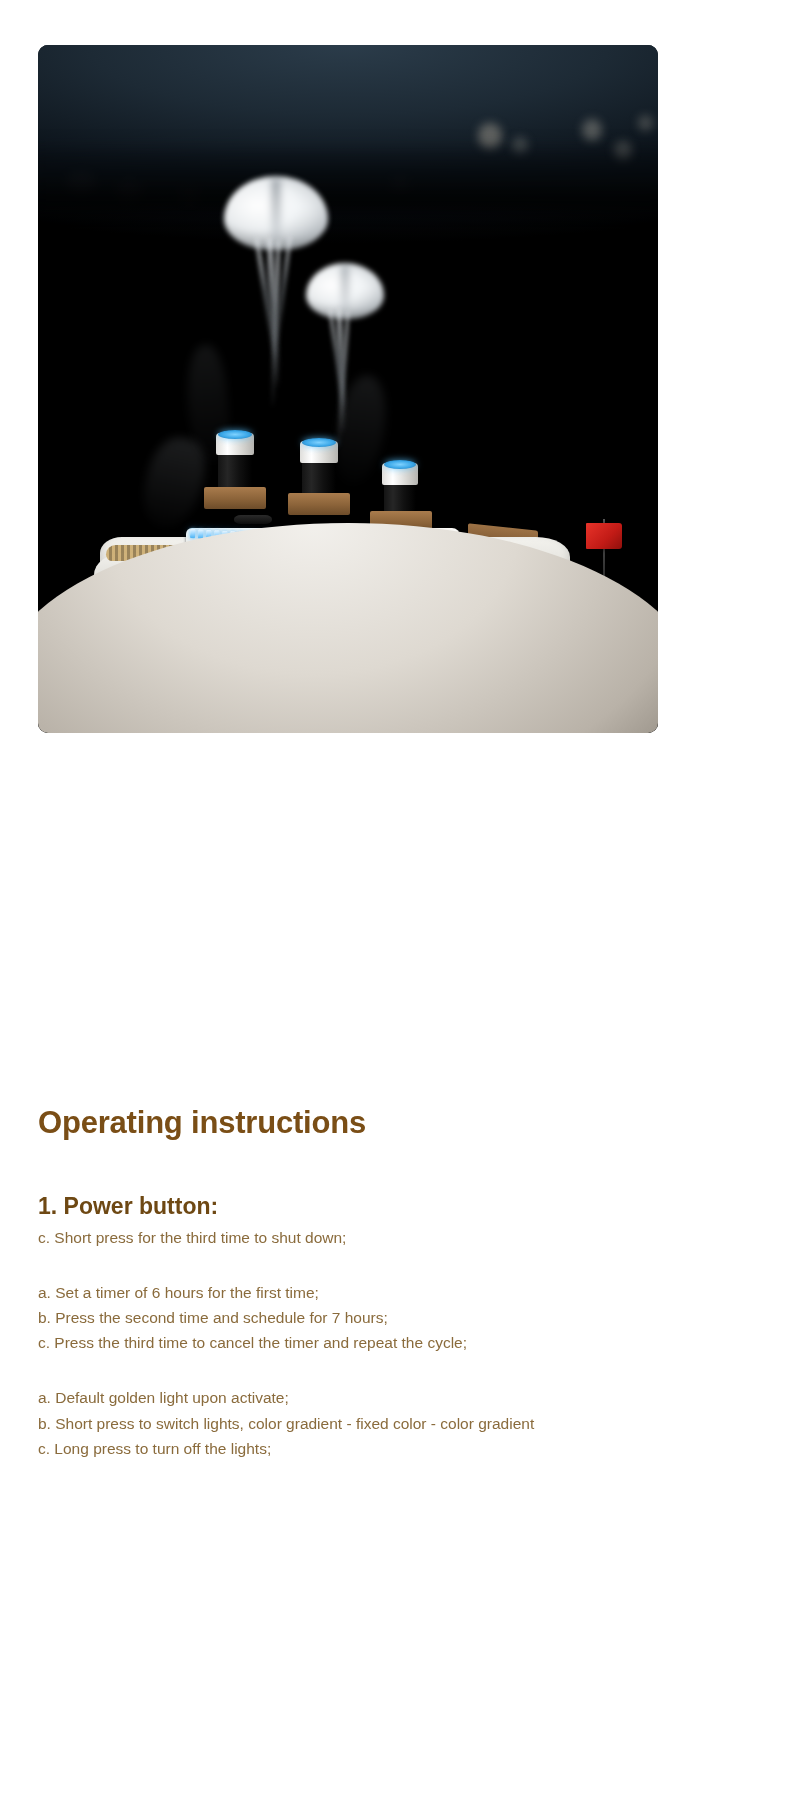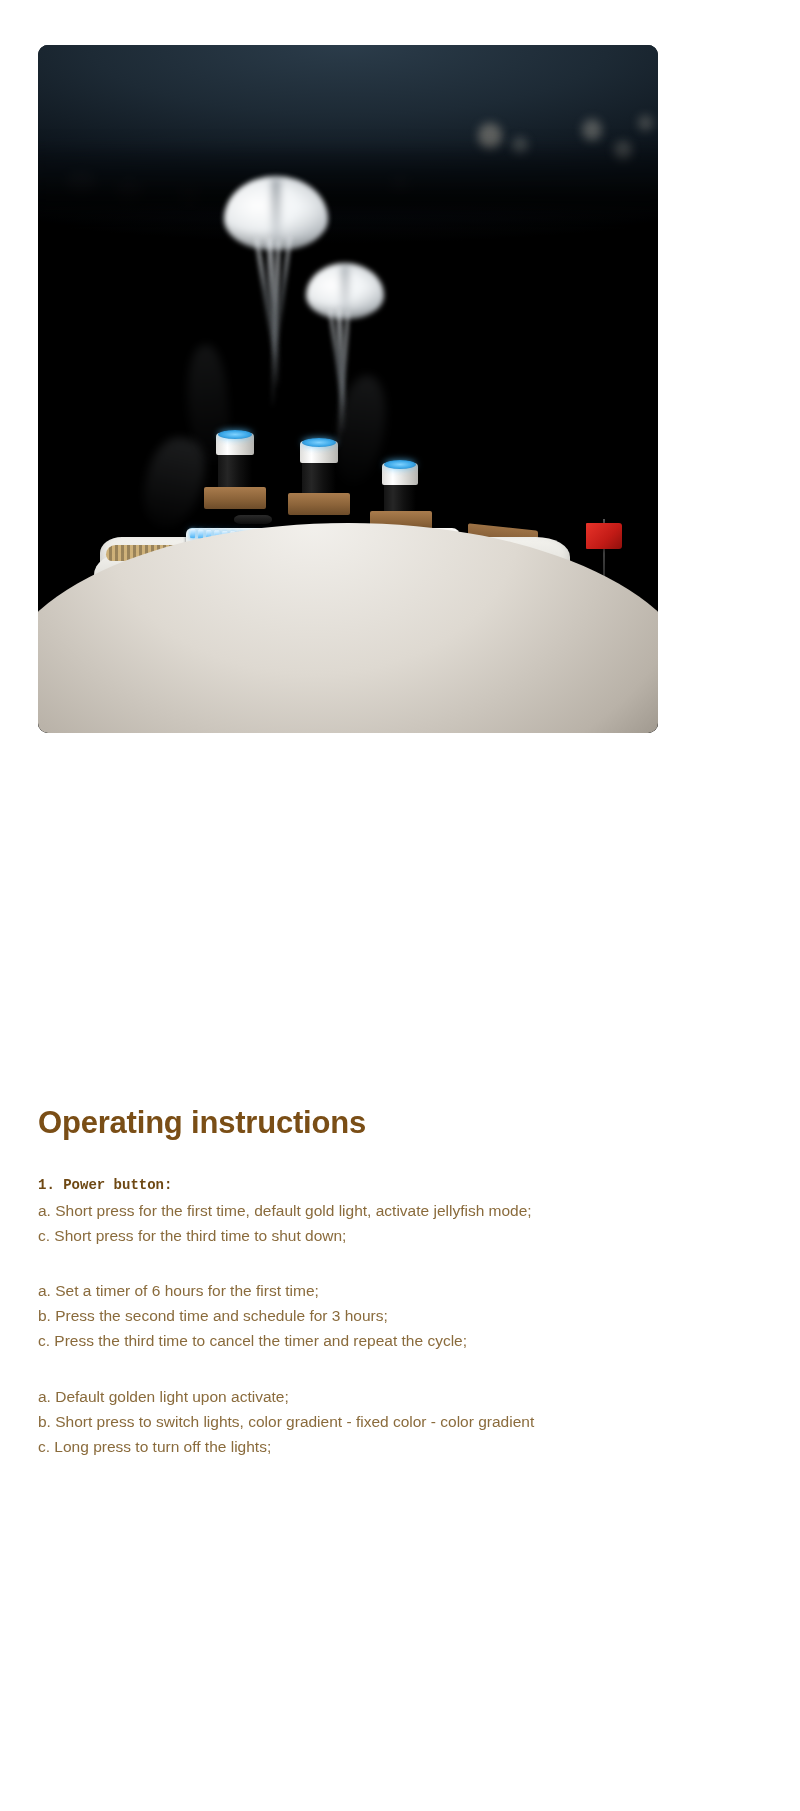--- a/index.html
+++ b/index.html
@@ -297,32 +297,31 @@
     left: 38px;
     top: 1105px;
     width: 724px;
   }
 
   .page-title {
     font-size: 31px;
     font-weight: bold;
     color: #7a4e16;
     letter-spacing: -0.2px;
-    margin-bottom: 36px;
+    margin-bottom: 52px;
   }
 
   .section { margin-bottom: 30px; }
   .section:last-child { margin-bottom: 0; }
 
   .section-heading {
-    font-size: 14px;
+    font-size: 23px;
     font-weight: bold;
     color: #6e4813;
     margin-bottom: 5px;
-    font-family: Liberation Mono, monospace;
   }
 
   .section-line {
     font-size: 15.5px;
     line-height: 1.62;
     color: #8a6b3c;
     white-space: pre-wrap;
   }
   .section-line.indent { padding-left: 22px; }
 </style>
@@ -541,27 +540,26 @@
 
   </div>
 </div>
 
 <div class="content">
 
   <h1 class="page-title">Operating instructions</h1>
 
   <div class="section">
     <div class="section-heading">1. Power button:</div>
-    <div class="section-line">a. Short press for the first time, default gold light, activate jellyfish mode;</div>
     <div class="section-line">c. Short press for the third time to shut down;</div>
   </div>
 
   <div class="section">
     <div class="section-line">a. Set a timer of 6 hours for the first time;</div>
-    <div class="section-line">b. Press the second time and schedule for 3 hours;</div>
+    <div class="section-line">b. Press the second time and schedule for 7 hours;</div>
     <div class="section-line">c. Press the third time to cancel the timer and repeat the cycle;</div>
   </div>
 
   <div class="section">
     <div class="section-line">a. Default golden light upon activate;</div>
     <div class="section-line">b. Short press to switch lights, color gradient - fixed color - color gradient</div>
     <div class="section-line">c. Long press to turn off the lights;</div>
   </div>
 
 </div>

